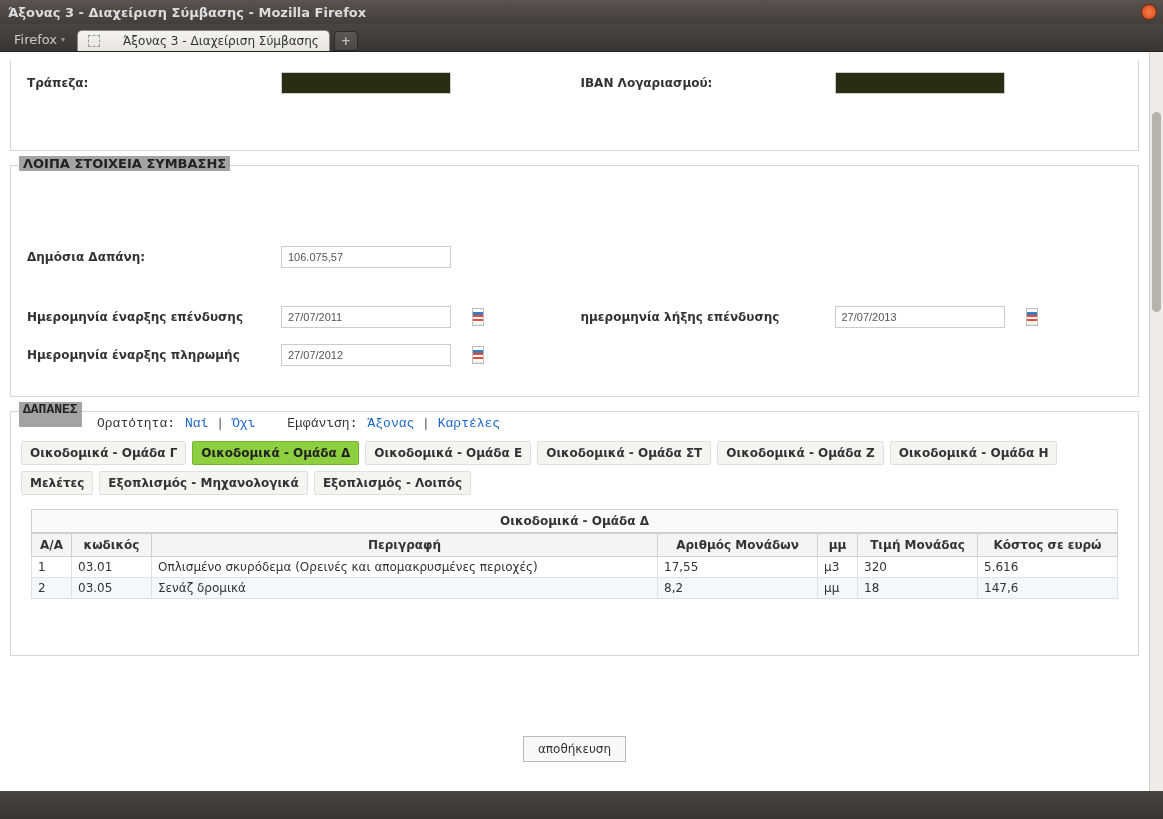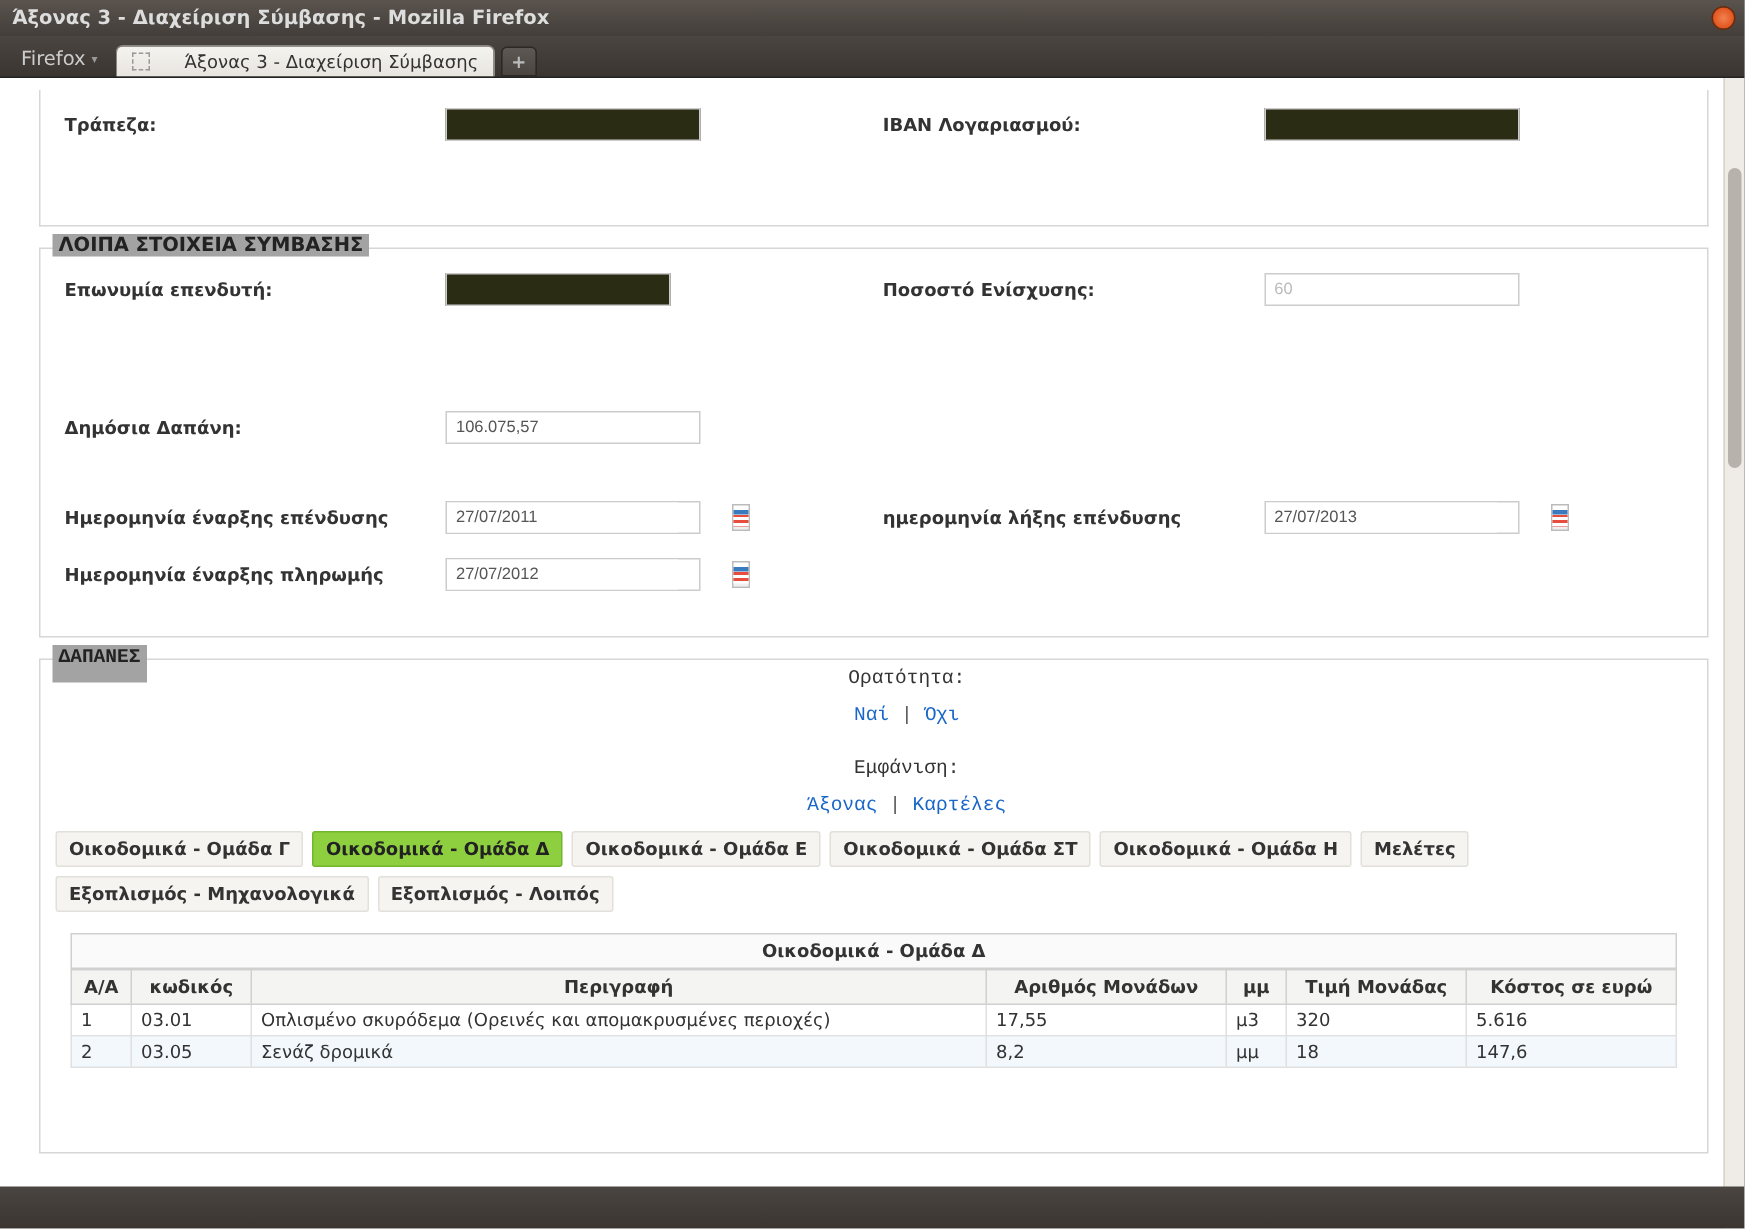--- a/index.html
+++ b/index.html
@@ -102,21 +102,21 @@
   border-left: 1px solid #d6d2cc;
 }
 .scrollbar .thumb {
   position: absolute;
   left: 2px; right: 2px;
   top: 60px; height: 200px;
   background: #b7b2ab;
   border-radius: 5px;
 }
 .page {
-  padding: 0 0 30px 16px;
+  padding: 0 0 30px 0;
   margin-right: 14px;
   height: 100%;
   overflow: hidden;
 }
 
 .fieldset {
   border: 1px solid #d6d6d6;
   margin: 8px 10px 14px 10px;
   padding: 10px 10px 16px 10px;
   position: relative;
@@ -313,30 +313,20 @@
           <div class="lbl">IBAN Λογαριασμού:</div>
           <input class="inp redact" value="████████" style="">
         </div>
       </div>
       <div style="height:40px"></div>
     </div>
 
     <div class="fieldset">
       <div class="legend">ΛΟΙΠΑ ΣΤΟΙΧΕΙΑ ΣΥΜΒΑΣΗΣ</div>
 
-      <div class="row2">
-        <div class="col">
-          <div class="lbl">Επωνυμία επενδυτή:</div>
-          <input class="inp redact" style="width: 150px;" value="████████████">
-        </div>
-        <div class="col">
-          <div class="lbl">Ποσοστό Ενίσχυσης:</div>
-          <input class="inp disabled" value="60" style="">
-        </div>
-      </div>
 
       <div class="row-spacer"></div>
 
 
       <div class="row-spacer"></div>
 
       <div class="row2">
         <div class="col">
           <div class="lbl">Δημόσια Δαπάνη:</div>
           <input class="inp" value="106.075,57" style="">
@@ -379,41 +369,42 @@
       <div style="height:14px"></div>
     </div>
 
     <div class="fieldset">
       <div class="legend" style="top:-10px">
         <div class="section-bar">
           <span class="title">ΔΑΠΑΝΕΣ</span>
         </div>
       </div>
 
-      <div class="section-bar" style="margin-top:-6px;margin-left:44px;flex-direction:column;">
+      <div class="section-bar" style="margin-top:-6px;margin-left:76px;">
         <span class="sub">Ορατότητα:</span>
         <span>
           <a class="link">Ναί</a>
           <span class="sep">|</span>
           <a class="link">Όχι</a>
         </span>
         <span style="width:12px"></span>
         <span class="sub">Εμφάνιση:</span>
         <span>
           <a class="link">Άξονας</a>
           <span class="sep">|</span>
           <a class="link">Καρτέλες</a>
         </span>
       </div>
 
       <div class="subtabs" id="subtabs">
           <div class="subtab">Οικοδομικά - Ομάδα Γ</div>
           <div class="subtab active">Οικοδομικά - Ομάδα Δ</div>
           <div class="subtab">Οικοδομικά - Ομάδα Ε</div>
           <div class="subtab">Οικοδομικά - Ομάδα ΣΤ</div>
+          <div class="subtab">Οικοδομικά - Ομάδα Ζ</div>
           <div class="subtab">Οικοδομικά - Ομάδα Η</div>
           <div class="subtab">Μελέτες</div>
           <div class="subtab">Εξοπλισμός - Μηχανολογικά</div>
           <div class="subtab">Εξοπλισμός - Λοιπός</div>
         </div>
 
       <div class="table-wrap">
         <table class="grid">
           <caption>Οικοδομικά - Ομάδα Δ</caption>
           <thead>

